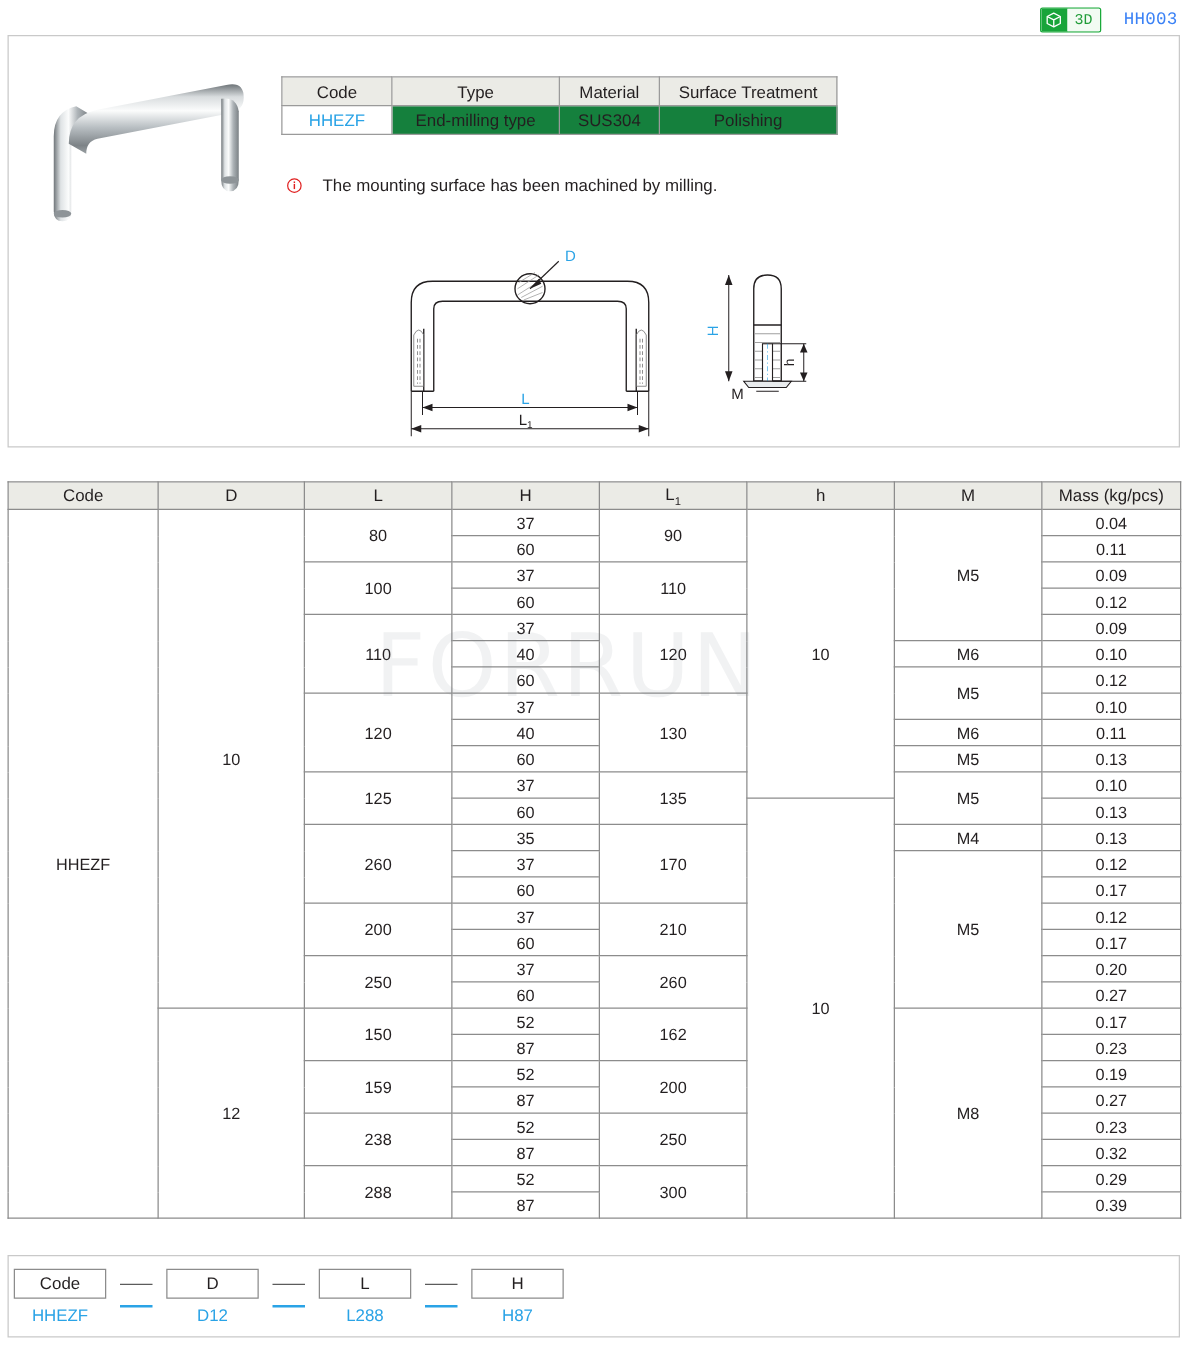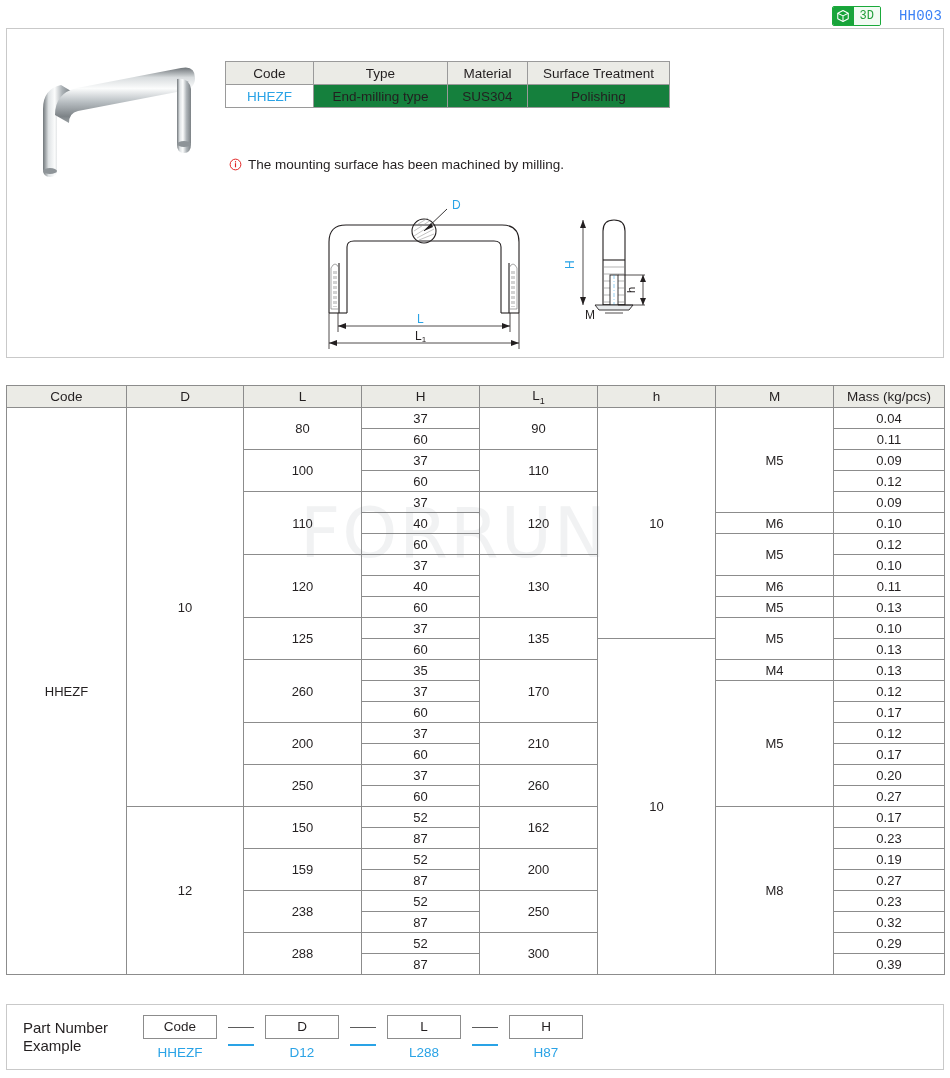--- a/index.html
+++ b/index.html
@@ -57,21 +57,21 @@
   .spec td { background: #15803d; color: #231f20; }
   .spec td.codecell { background: #ffffff; color: #2aa3e6; }
   .spec .w-code { width: 88px; }
   .spec .w-type { width: 134px; }
   .spec .w-mat  { width: 80px; }
   .spec .w-surf { width: 142px; }
 
   .note {
     position: absolute; left: 222px; top: 112px;
     font-size: 13.5px; color: #231f20;
-    display: flex; align-items: center; gap: 6px; margin-top: 16px;
+    display: flex; align-items: center; gap: 16px;
   }
   .note .i-ico { display: inline-block; width: 13px; height: 13px; }
 
   .draw-main { position: absolute; left: 300px; top: 162px; }
   .draw-side { position: absolute; left: 558px; top: 176px; }
 
   
   .dt-wrap { position: absolute; left: 6px; top: 385px; width: 938px; }
   table.dt {
     border-collapse: collapse; width: 938px;
@@ -472,24 +472,20 @@
           </tr>
           <tr>
             <td class="blue">87</td>
             <td class="tint">0.39</td>
           </tr>
         </tbody>
     </table>
   </div>
 
   <div class="pne">
-    <div class="pne-label">
-      <div>Part Number</div>
-      <div>Example</div>
-    </div>
     <div class="pne-chain" id="pne-chain">
         <div class="pne-seg">
           <div class="pne-box">Code</div>
           <div class="pne-val">HHEZF</div>
         </div>
         <div class="pne-dash">
           <div class="d1"></div>
           <div class="d2"></div>
         </div>
         <div class="pne-seg">

